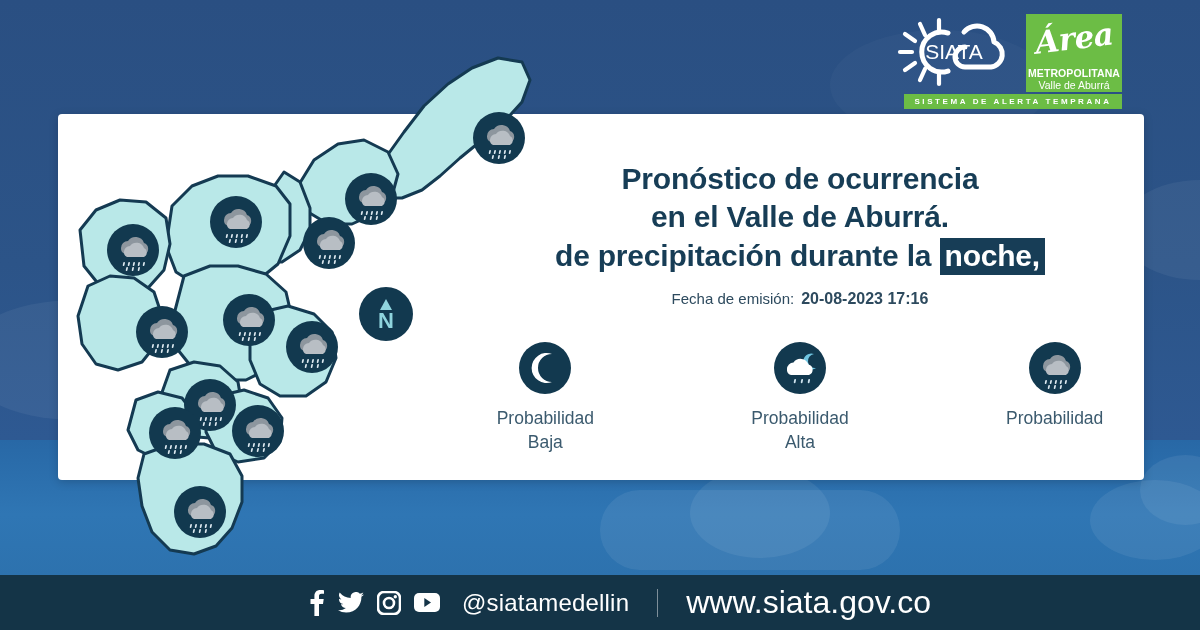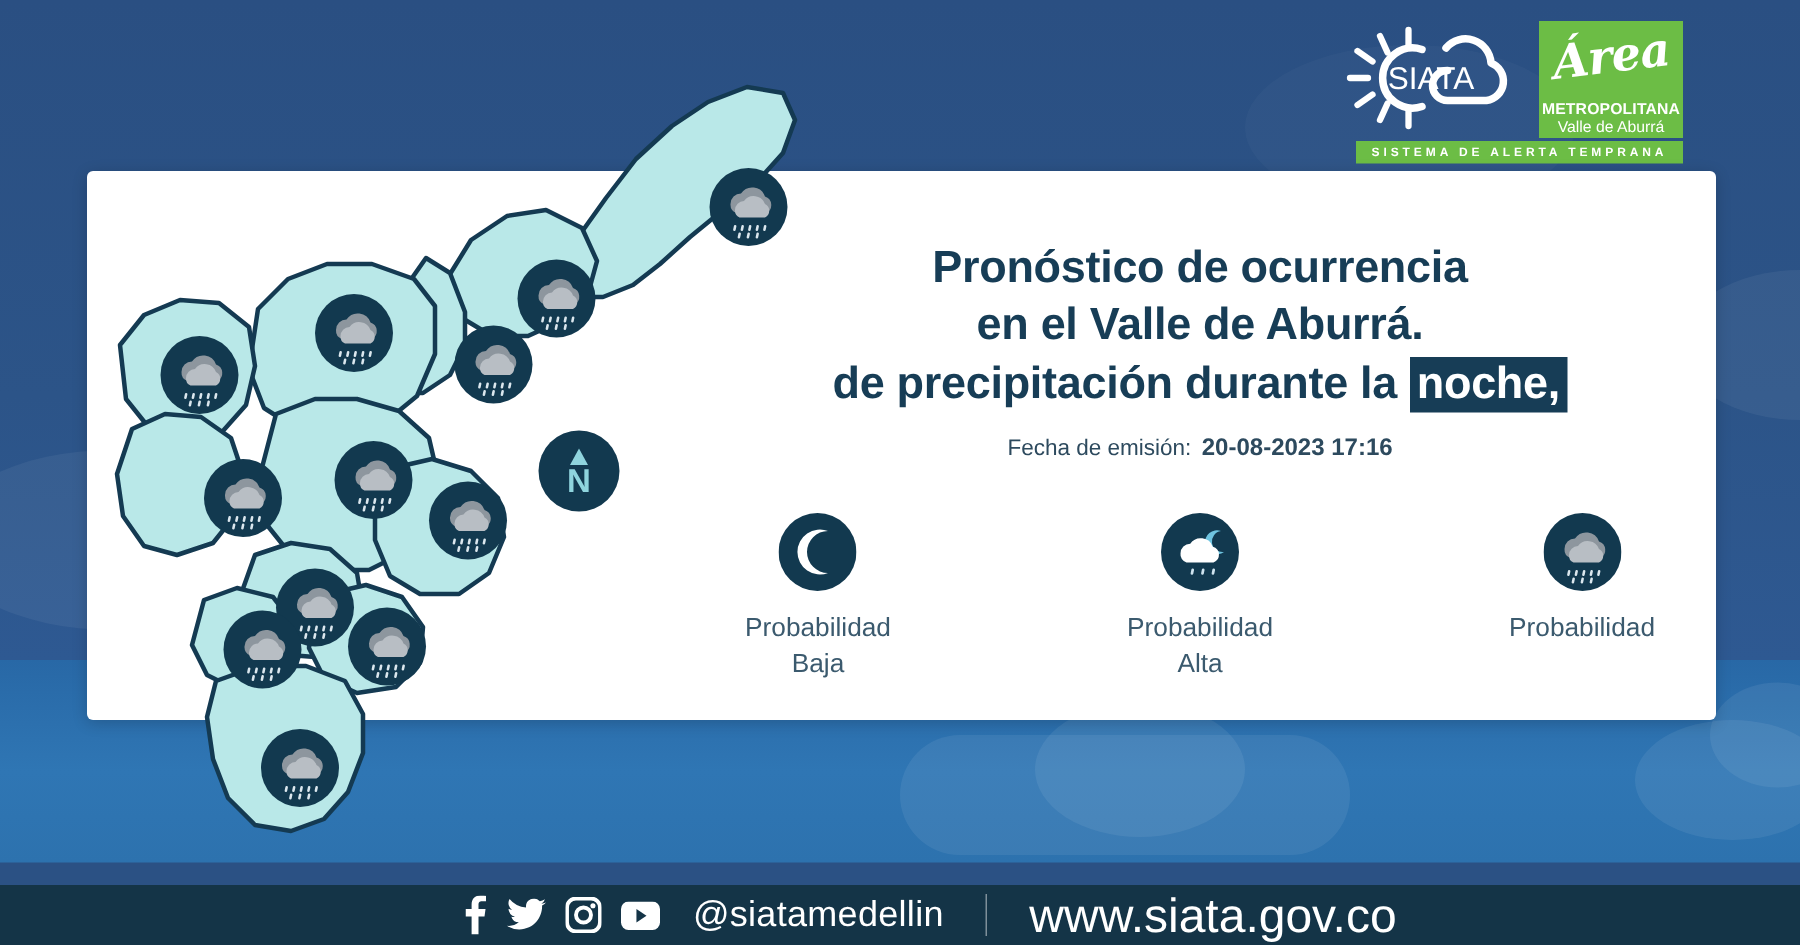--- a/index.html
+++ b/index.html
@@ -18,21 +18,21 @@
   }
   #bg-bottom {
     position:absolute; left:0; top:440px; width:1200px; height:135px;
     background:linear-gradient(180deg,#2868a6 0%,#2f76b4 55%,#2d72ae 100%);
   }
   .bg-cloud { position:absolute; border-radius:50%; background:rgba(255,255,255,.055); }
   .bg-cloud.b2 { background:rgba(255,255,255,.07); }
 
   
   #footer {
-    position:absolute; left:0; bottom:0; width:1200px; height:40px;
+    position:absolute; left:0; bottom:0; width:1200px; height:55px;
     background:#143447;
     display:flex; align-items:center; justify-content:center; gap:22px;padding-left:40px;
   }
   #social-icons { display:flex; align-items:center; gap:13px; }
   #social-icons svg { display:block; }
   #footer-handle {
     color:#fff; font-size:24px; letter-spacing:.2px; font-weight:400;
   }
   #footer-divider { width:1px; height:28px; background:rgba(255,255,255,.45); margin:0 6px; }
   #footer-site { color:#fff; font-size:32px; font-weight:400; }

